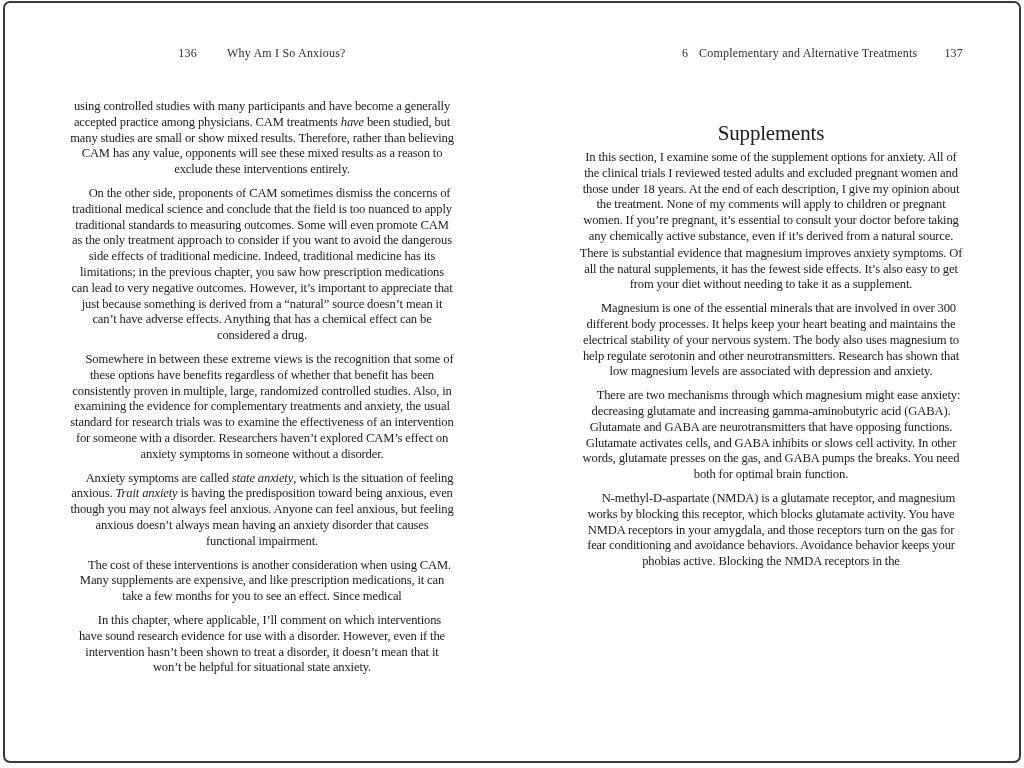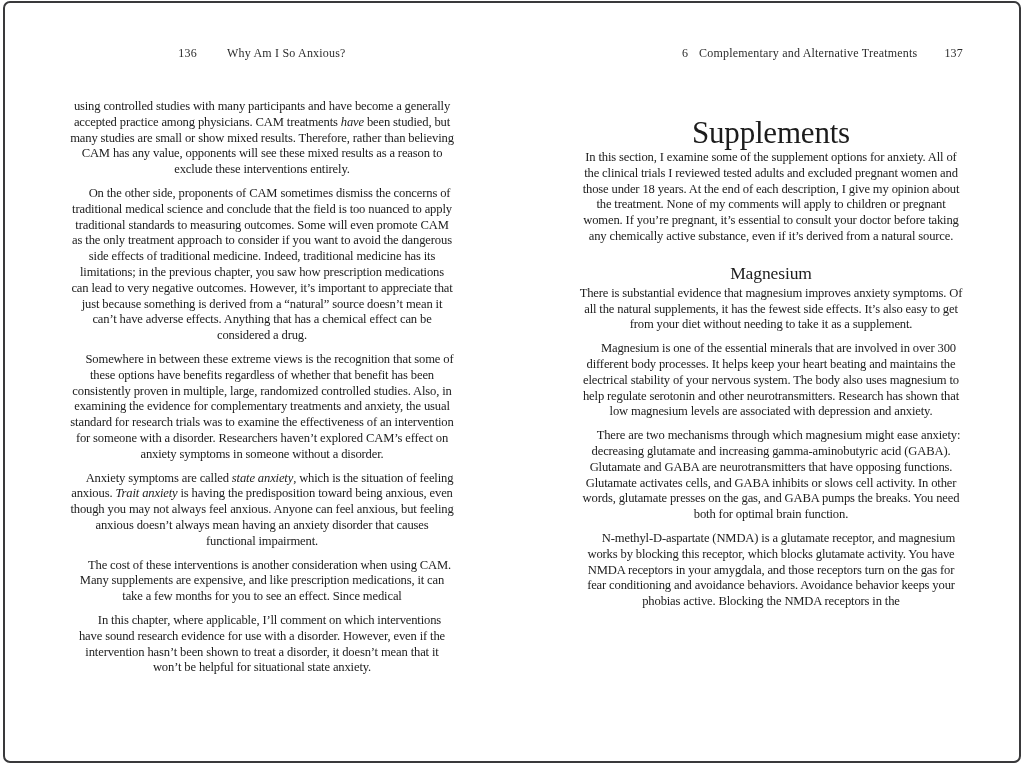--- a/index.html
+++ b/index.html
@@ -68,21 +68,21 @@
   .page-body p { margin: 0; }
   .page-body p + p,
   .page-body h2 + p,
   .page-body h3 + p { margin-top: 1px; }
   .para-gap { margin-top: 8px !important; }
   .indent { text-indent: 15px; }
   .it { font-style: italic; }
 
   h2.section-heading {
     font-weight: normal;
-    font-size: 31px;
+    font-size: 21px;
     line-height: 26px;
     letter-spacing: -0.2px;
     color: #1c1c1c;
     margin: 21px 0 4px 0;
   }
   h3.subsection-heading {
     font-weight: normal;
     font-size: 17.5px;
     line-height: 20px;
     letter-spacing: -0.1px;
@@ -111,19 +111,18 @@
 
 <div class="page page-right">
   <div class="running-head right-head">
     <span>6</span>
       <span class="head-title">Complementary and Alternative Treatments</span>
       <span class="page-number">137</span>
   </div>
   <div class="page-body">
     <h2 class="section-heading">Supplements</h2>
     <p>In this section, I examine some of the supplement options for anxiety. All of the clinical trials I reviewed tested adults and excluded pregnant women and those under 18 years. At the end of each description, I give my opinion about the treatment. None of my comments will apply to children or pregnant women. If you’re pregnant, it’s essential to consult your doctor before taking any chemically active substance, even if it’s derived from a natural source.</p>
-    <h3 class="subsection-heading">Magnesium</h3>
     <p>There is substantial evidence that magnesium improves anxiety symptoms. Of all the natural supplements, it has the fewest side effects. It’s also easy to get from your diet without needing to take it as a supplement.</p>
     <p class="indent para-gap">Magnesium is one of the essential minerals that are involved in over 300 different body processes. It helps keep your heart beating and maintains the electrical stability of your nervous system. The body also uses magnesium to help regulate serotonin and other neurotransmitters. Research has shown that low magnesium levels are associated with depression and anxiety.</p>
     <p class="indent para-gap">There are two mechanisms through which magnesium might ease anxiety: decreasing glutamate and increasing gamma-aminobutyric acid (GABA). Glutamate and GABA are neurotransmitters that have opposing functions. Glutamate activates cells, and GABA inhibits or slows cell activity. In other words, glutamate presses on the gas, and GABA pumps the breaks. You need both for optimal brain function.</p>
     <p class="indent para-gap">N-methyl-D-aspartate (NMDA) is a glutamate receptor, and magnesium works by blocking this receptor, which blocks glutamate activity. You have NMDA receptors in your amygdala, and those receptors turn on the gas for fear conditioning and avoidance behaviors. Avoidance behavior keeps your phobias active. Blocking the NMDA receptors in the</p>
   </div>
 </div>
 
 </body></html>

